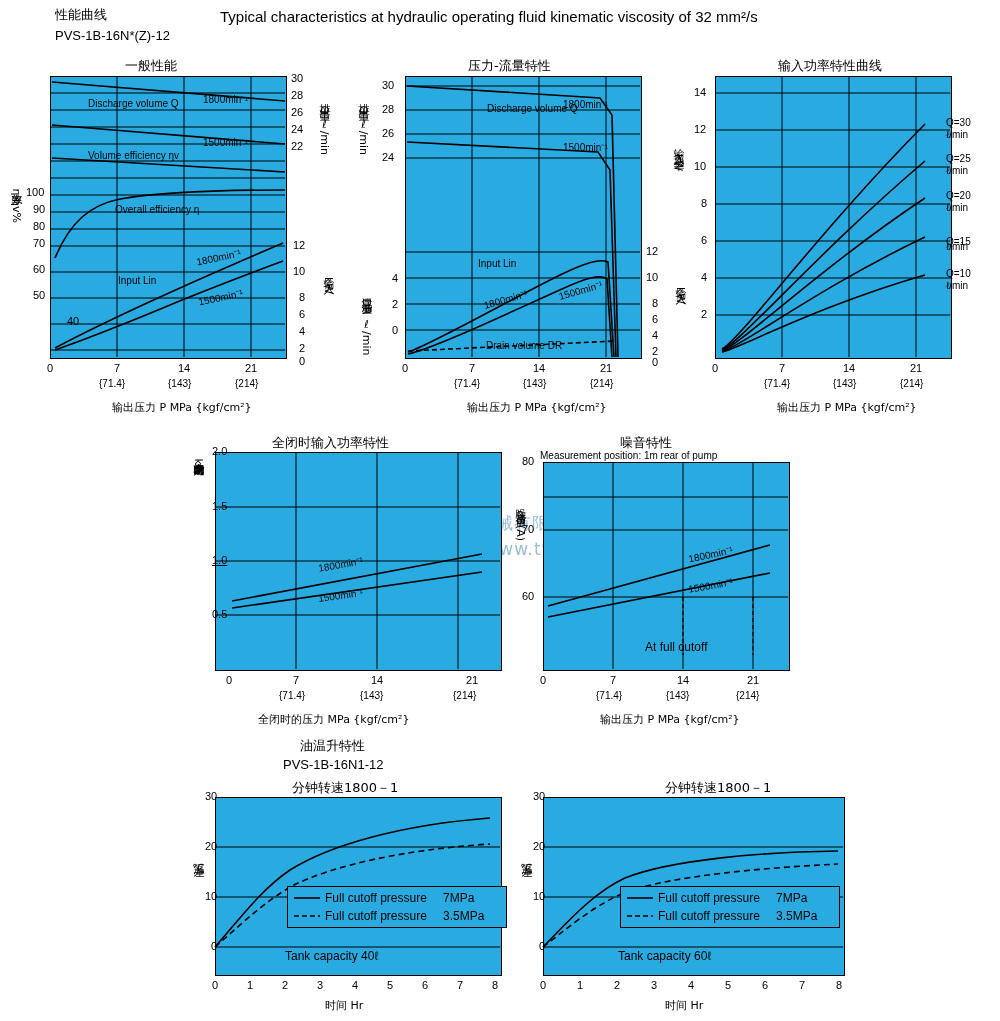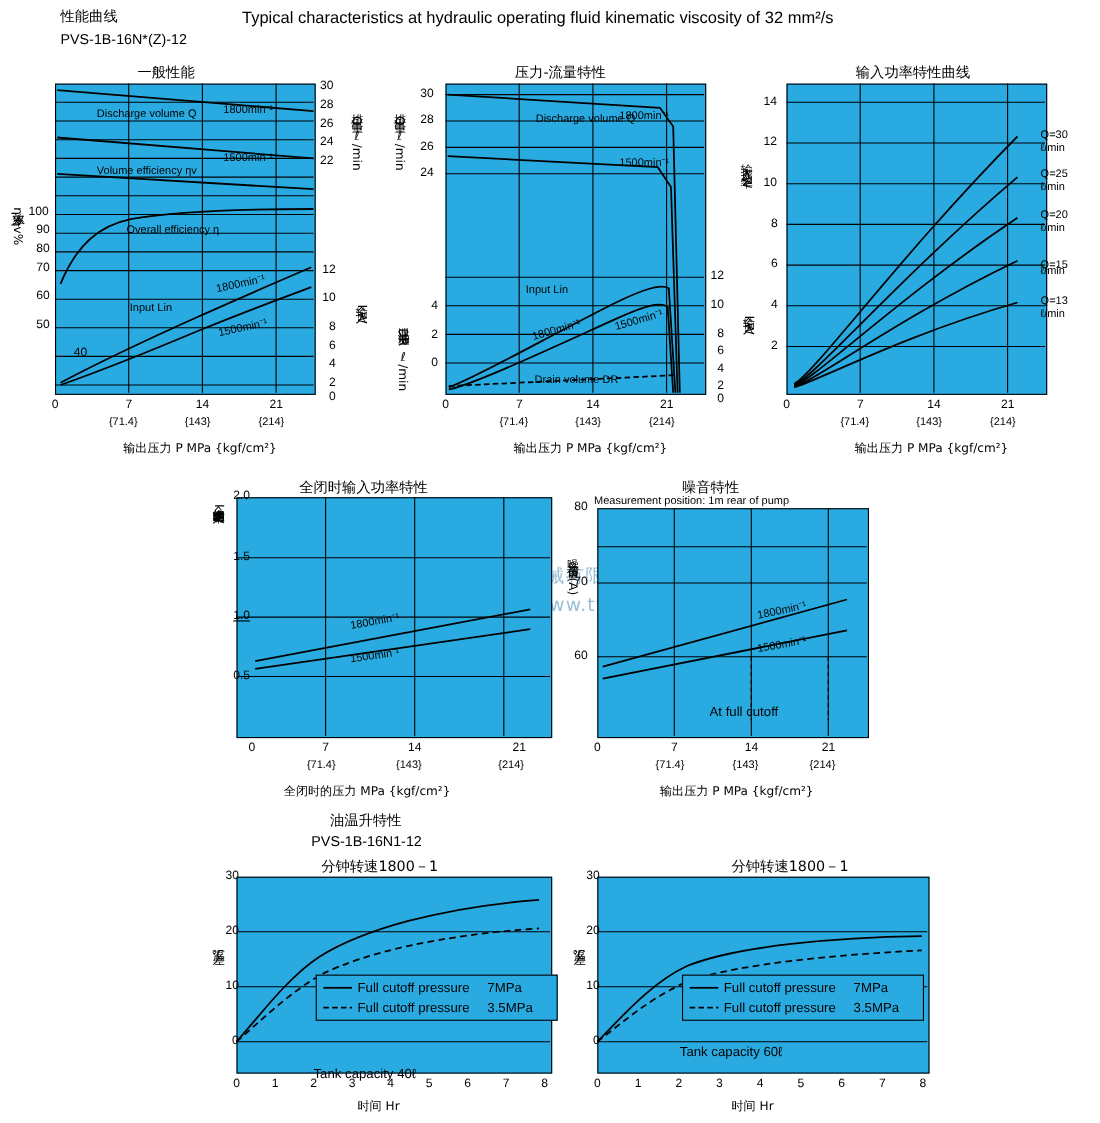--- a/index.html
+++ b/index.html
@@ -207,21 +207,21 @@
   </g>
 </svg>
 <div class="abs lbl-s" style="left:946px;top:117px;">Q=30</div>
 <div class="abs lbl-s" style="left:946px;top:129px;">ℓ/min</div>
 <div class="abs lbl-s" style="left:946px;top:153px;">Q=25</div>
 <div class="abs lbl-s" style="left:946px;top:165px;">ℓ/min</div>
 <div class="abs lbl-s" style="left:946px;top:190px;">Q=20</div>
 <div class="abs lbl-s" style="left:946px;top:202px;">ℓ/min</div>
 <div class="abs lbl-s" style="left:946px;top:236px;">Q=15</div>
 <div class="abs lbl-s" style="left:946px;top:241px;">ℓ/min</div>
-<div class="abs lbl-s" style="left:946px;top:268px;">Q=13</div>
+<div class="abs lbl-s" style="left:946px;top:268px;">Q=10</div>
 <div class="abs lbl-s" style="left:946px;top:280px;">ℓ/min</div>
 
 <div class="abs tick" style="left:694px;top:86px;">14</div>
 <div class="abs tick" style="left:694px;top:123px;">12</div>
 <div class="abs tick" style="left:694px;top:160px;">10</div>
 <div class="abs tick" style="left:701px;top:197px;">8</div>
 <div class="abs tick" style="left:701px;top:234px;">6</div>
 <div class="abs tick" style="left:701px;top:271px;">4</div>
 <div class="abs tick" style="left:701px;top:308px;">2</div>
 <div class="abs cn lbl" style="left:670px;top:140px;writing-mode:vertical-rl;text-orientation:mixed;">输 入 功 率   kW</div>
@@ -327,21 +327,21 @@
 </svg>
 <div class="legendbox" style="left:287px;top:886px;width:218px;height:40px;"></div>
 <svg width="1000" height="1021" style="pointer-events:none;">
   <line x1="294" y1="898" x2="320" y2="898" stroke="#000" stroke-width="1.6"></line>
   <line x1="294" y1="916" x2="320" y2="916" stroke="#000" stroke-width="1.6" stroke-dasharray="5,3"></line>
 </svg>
 <div class="abs cap" style="left:325px;top:891px;">Full cutoff pressure</div>
 <div class="abs cap" style="left:443px;top:891px;">7MPa</div>
 <div class="abs cap" style="left:325px;top:909px;">Full cutoff pressure</div>
 <div class="abs cap" style="left:443px;top:909px;">3.5MPa</div>
-<div class="abs cap" style="left:285px;top:949px;margin-top:20px;">Tank capacity 40ℓ</div>
+<div class="abs cap" style="left:285px;top:949px;">Tank capacity 40ℓ</div>
 
 <div class="abs cn lbl" style="left:190px;top:855px;writing-mode:vertical-rl;text-orientation:mixed;">温 差   ℃</div>
 <div class="abs tick" style="left:205px;top:790px;">30</div>
 <div class="abs tick" style="left:205px;top:840px;">20</div>
 <div class="abs tick" style="left:205px;top:890px;">10</div>
 <div class="abs tick" style="left:211px;top:940px;">0</div>
 
 <div class="abs tick" style="left:212px;top:979px;">0</div>
 <div class="abs tick" style="left:247px;top:979px;">1</div>
 <div class="abs tick" style="left:282px;top:979px;">2</div>

